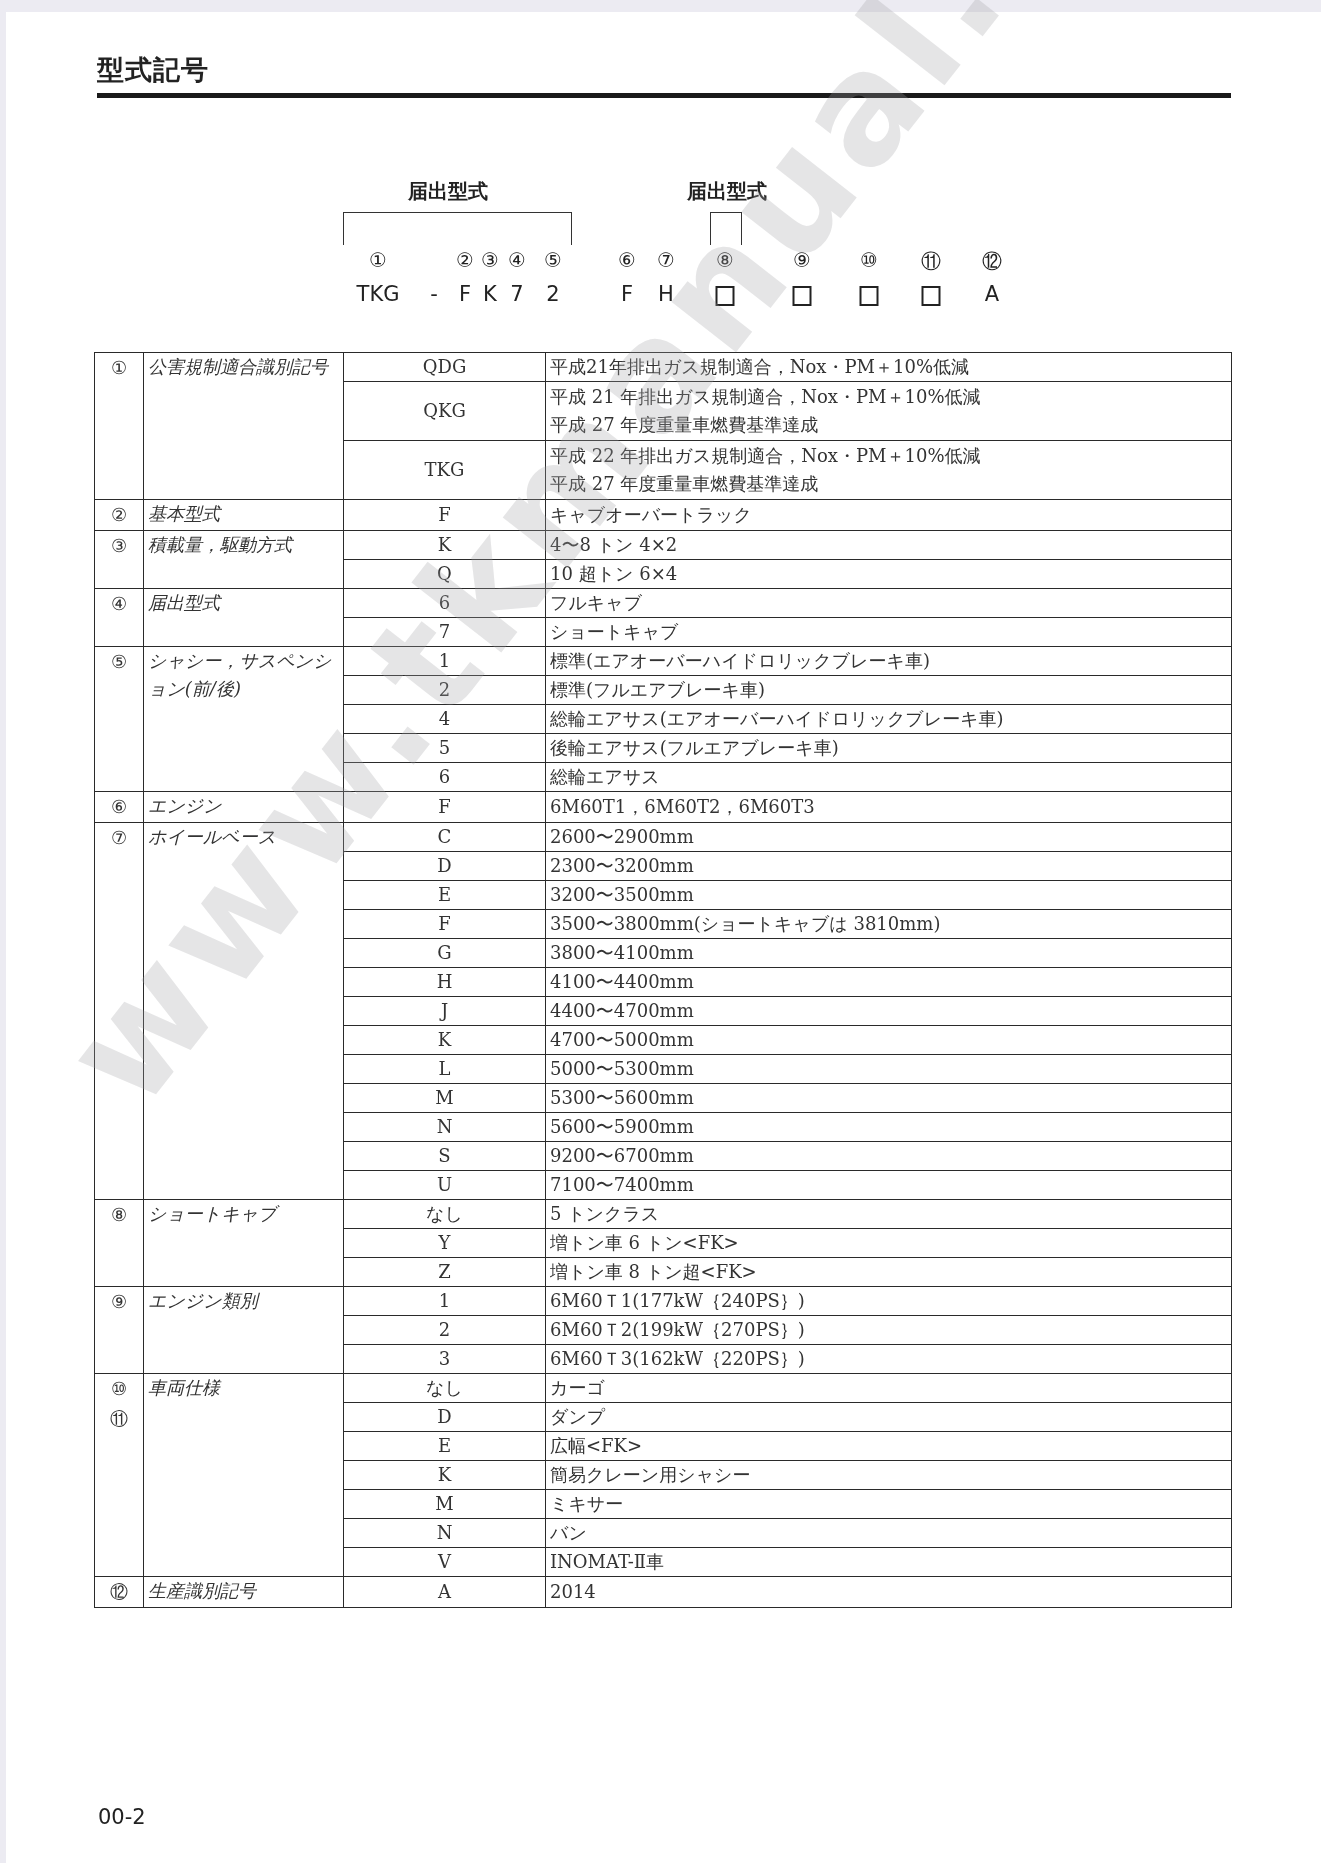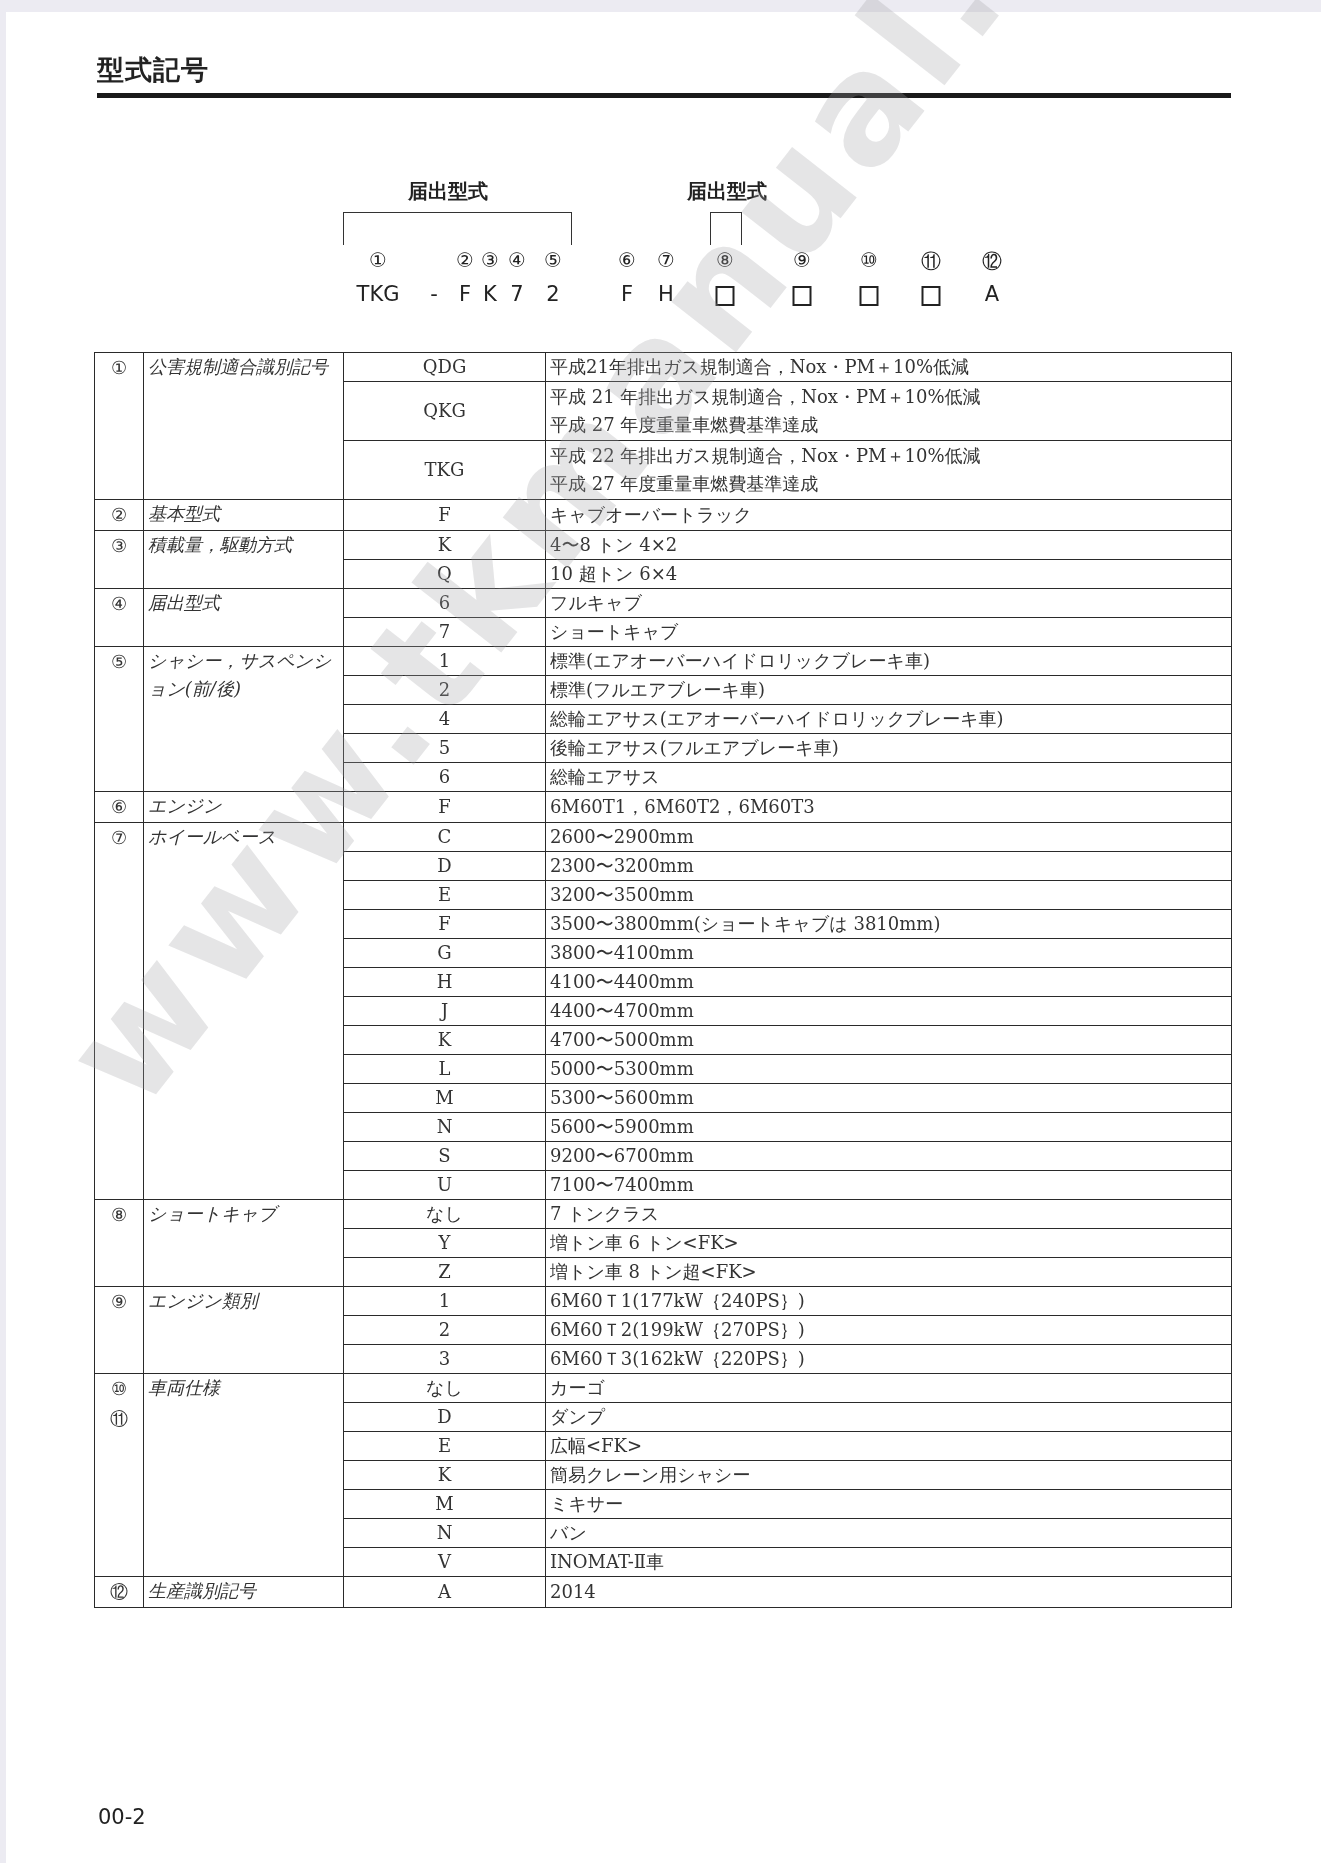--- a/index.html
+++ b/index.html
@@ -308,21 +308,21 @@
       </tr>
       <tr>
         <td class="num" rowspan="3">
           <div class="num-stack">⑧</div>
         </td>
         <td class="item" rowspan="3">
           <div class="item-wrap">ショートキャブ</div>
         </td>
         <td class="code" style="height: 28px;">なし</td>
         <td class="desc">
-          <div>7 トンクラス</div>
+          <div>5 トンクラス</div>
         </td>
       </tr>
       <tr>
         <td class="code" style="height: 28px;">Y</td>
         <td class="desc">
           <div>増トン車 6 トン&lt;FK&gt;</div>
         </td>
       </tr>
       <tr>
         <td class="code" style="height: 28px;">Z</td>

